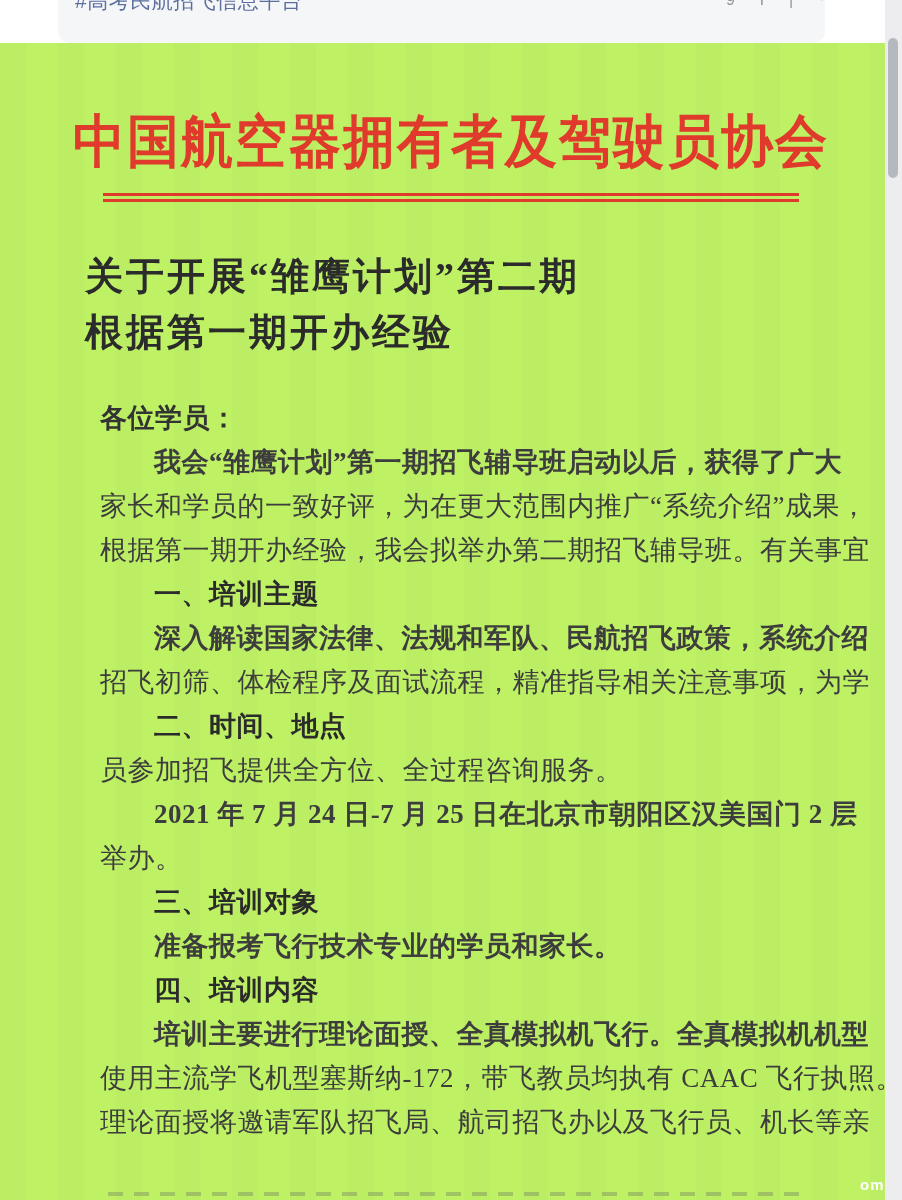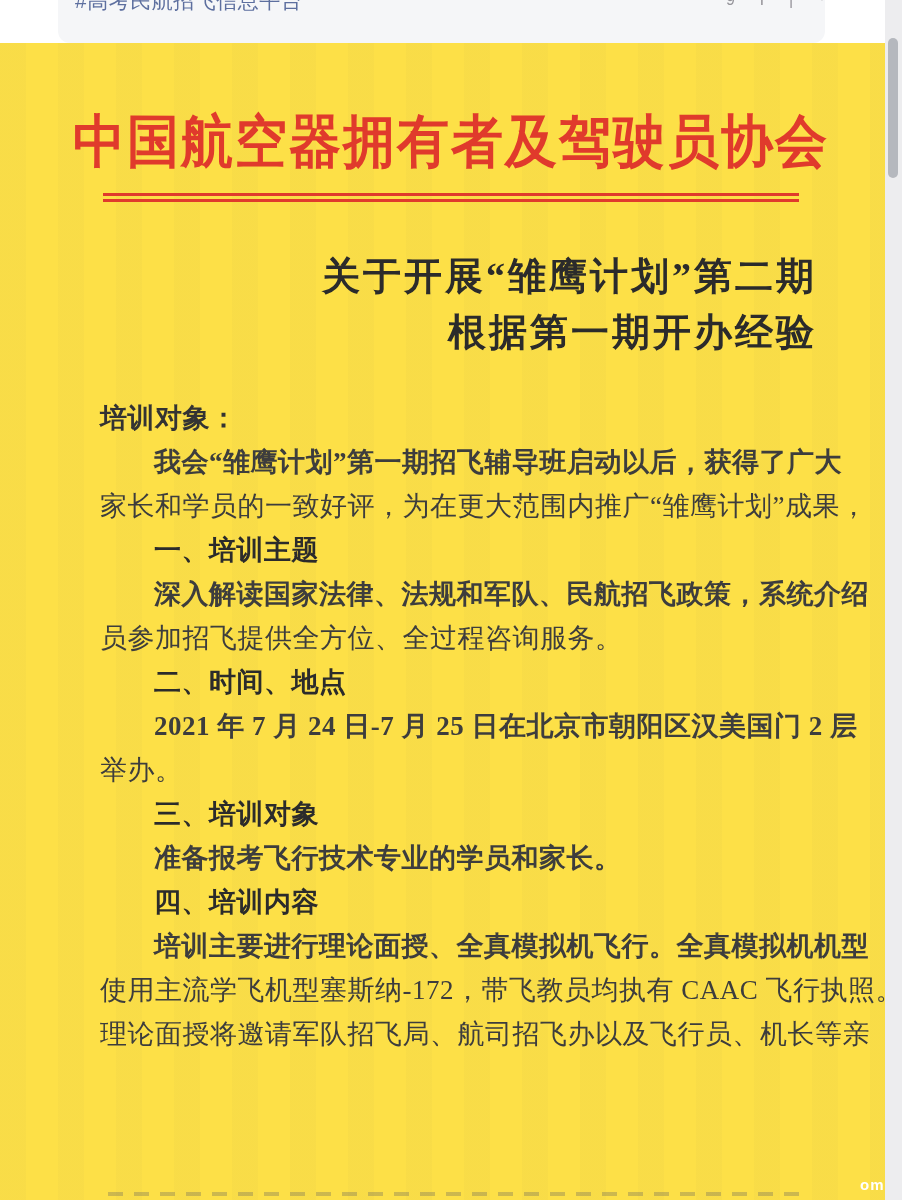--- a/index.html
+++ b/index.html
@@ -33,21 +33,21 @@
   }
   .top-fragment{
     position:absolute; left:726px; top:-9px;
     font-size:16px; color:#95949a; letter-spacing:9px;
   }
 
   
   .doc{
     position:absolute; left:0; top:43px;
     width:885px; height:1157px;
-    background:#fde047;
+    background:#bef264;
   }
   .doc::before{ 
     content:""; position:absolute; inset:0;
     background:repeating-linear-gradient(90deg,
       rgba(70,70,90,0.022) 0 26px, rgba(0,0,0,0) 26px 58px);
     pointer-events:none;
   }
   .assoc{
     position:absolute; left:60px; top:63px; width:782px;
     text-align:center;
@@ -57,21 +57,21 @@
     color:var(--red);
     transform:scaleY(1.1);
   }
   .assoc-rule{
     position:absolute; left:103px; top:150px; width:696px; height:9px;
     border-top:3px solid var(--red);
     border-bottom:3px solid var(--red);
   }
   .doc-title{
     position:absolute; left:85px; top:205px; width:732px;
-    text-align:right;
+    text-align:left;
     font-family:"Liberation Serif","DejaVu Serif",serif;
     font-weight:700; font-size:38px; line-height:56px;
     letter-spacing:3px; color:var(--ink-dark);
   }
   .doc-body{
     position:absolute; left:100px; top:353px; width:716px;
   }
   .row{
     height:44px; line-height:44px;
     font-family:"Liberation Serif","DejaVu Serif",serif;
@@ -122,27 +122,29 @@
   <div class="assoc">中国航空器拥有者及驾驶员协会</div>
 
   <div class="assoc-rule"></div>
 
   <div class="doc-title">
     <div>关于开展“雏鹰计划”第二期</div>
     <div>根据第一期开办经验</div>
   </div>
 
   <div class="doc-body" id="doc-body">
-      <div class="row salutation">培训对象：</div>
+      <div class="row salutation">各位学员：</div>
       <div class="row indent">我会“雏鹰计划”第一期招飞辅导班启动以后，获得了广大</div>
-      <div class="row">家长和学员的一致好评，为在更大范围内推广“雏鹰计划”成果，</div>
+      <div class="row">家长和学员的一致好评，为在更大范围内推广“系统介绍”成果，</div>
+      <div class="row">根据第一期开办经验，我会拟举办第二期招飞辅导班。有关事宜</div>
       <div class="row heading indent">一、培训主题</div>
       <div class="row indent">深入解读国家法律、法规和军队、民航招飞政策，系统介绍</div>
+      <div class="row">招飞初筛、体检程序及面试流程，精准指导相关注意事项，为学</div>
+      <div class="row heading indent">二、时间、地点</div>
       <div class="row">员参加招飞提供全方位、全过程咨询服务。</div>
-      <div class="row heading indent">二、时间、地点</div>
       <div class="row indent">2021 年 7 月 24 日-7 月 25 日在北京市朝阳区汉美国门 2 层</div>
       <div class="row">举办。</div>
       <div class="row heading indent">三、培训对象</div>
       <div class="row indent">准备报考飞行技术专业的学员和家长。</div>
       <div class="row heading indent">四、培训内容</div>
       <div class="row indent">培训主要进行理论面授、全真模拟机飞行。全真模拟机机型</div>
       <div class="row">使用主流学飞机型塞斯纳-172，带飞教员均执有 CAAC 飞行执照。</div>
       <div class="row">理论面授将邀请军队招飞局、航司招飞办以及飞行员、机长等亲</div>
     </div>
 

